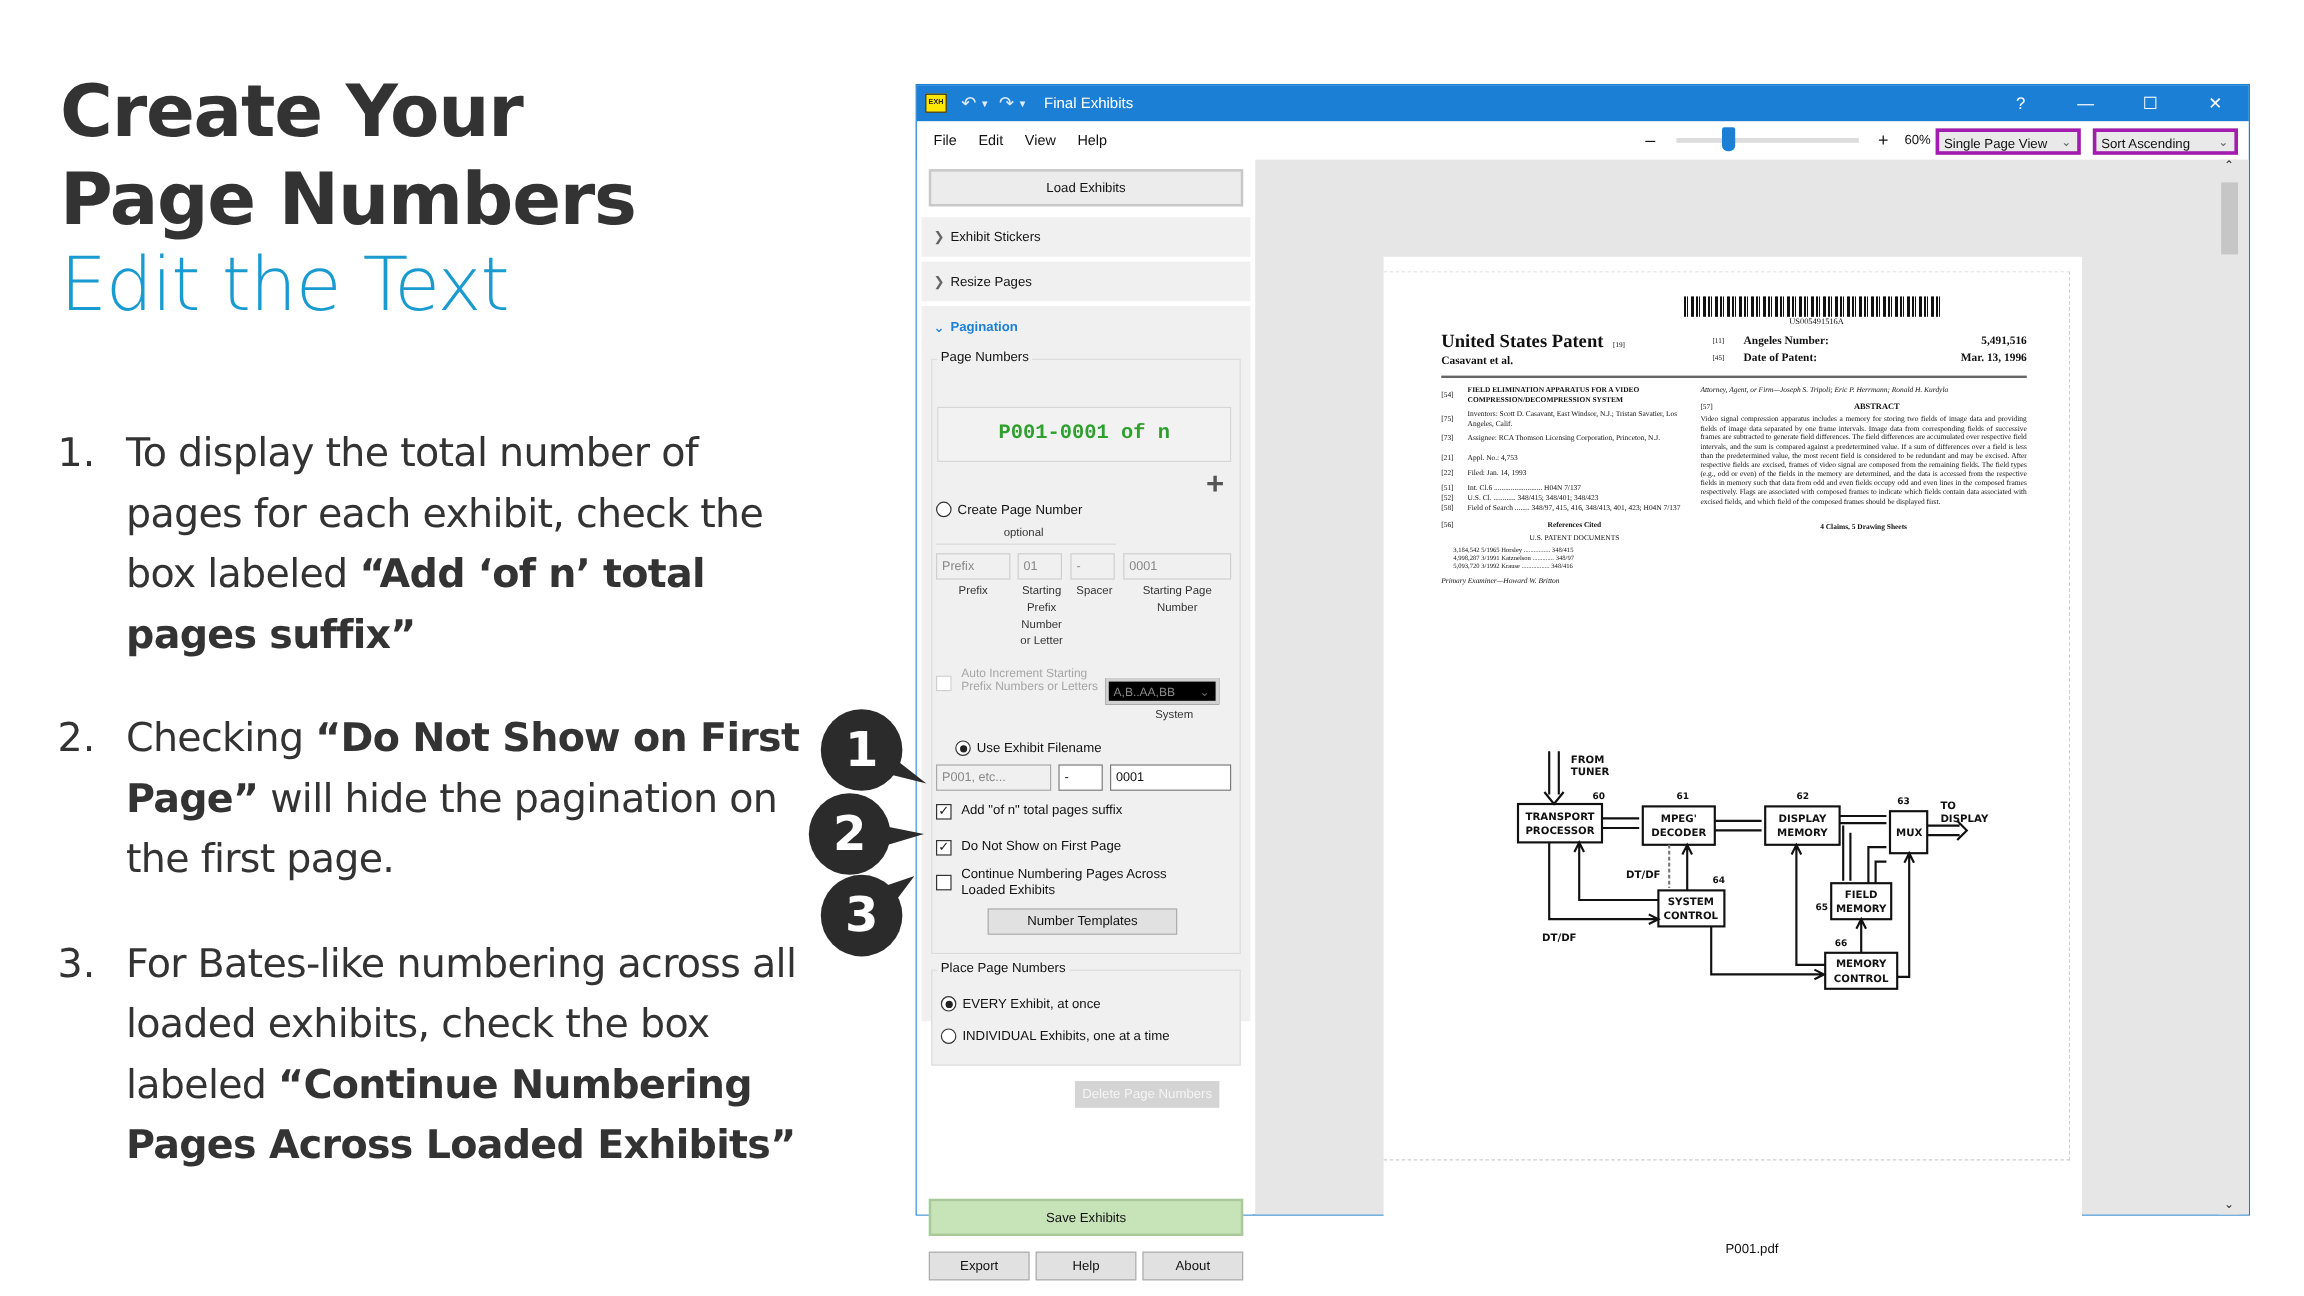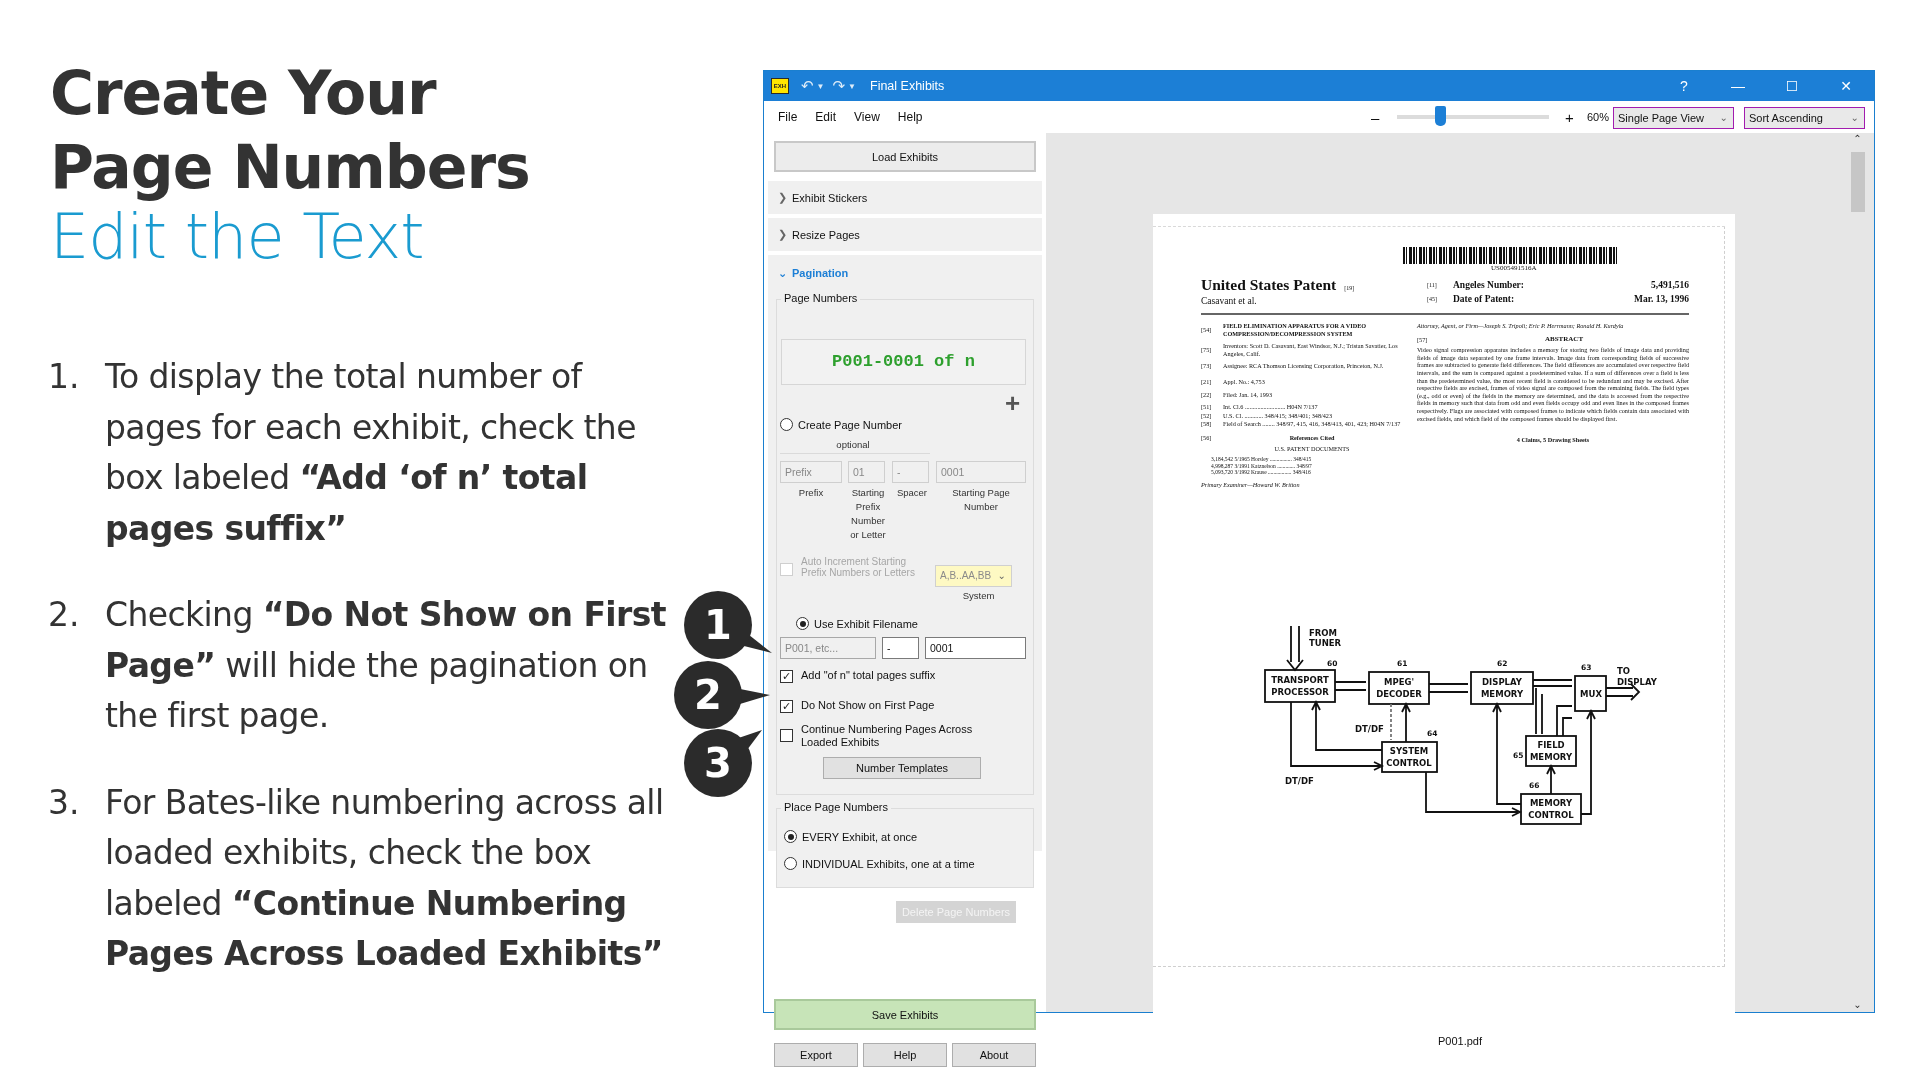--- a/index.html
+++ b/index.html
@@ -30,21 +30,21 @@
   .tb-btn { width: 48px; text-align: center; font-size: 14px; }
   .menubar { height: 32px; display: flex; align-items: center; font-size: 12px; position: relative; color: #111; }
   .menu-item { padding: 0 9px; }
   .menu-item:first-child { margin-left: 5px; }
   .zoom-area { position: absolute; left: 607px; top: 0; height: 32px; display: flex; align-items: center; font-size: 11px; }
   .zoom-minus { font-size: 15px; width: 16px; }
   .slider { position: relative; width: 152px; height: 4px; background: #dcdcdc; margin: 0 10px 0 10px; }
   .slider-thumb { position: absolute; left: 38px; top: -9px; width: 11px; height: 20px; background: #1c7fd6; border-radius: 2px 2px 5px 5px; }
   .zoom-plus { font-size: 15px; margin-left: 6px; width: 14px; }
   .zoom-val { margin-left: 8px; font-size: 11px; }
-  .select { position: absolute; top: 6px; height: 22px; border: 1px solid #a21caf; background: #e9e9e9; font-size: 11px; line-height: 20px; padding-left: 4px; color: #111; }
+  .select { position: absolute; top: 6px; height: 22px; border: 3px solid #a21caf; background: #e9e9e9; font-size: 11px; line-height: 20px; padding-left: 4px; color: #111; }
   .select .caret { position: absolute; right: 5px; top: 0; font-size: 10px; color: #666; }
 
   .body-area { position: absolute; left: 0; top: 62px; right: 0; bottom: 0; }
   .left-panel { position: absolute; left: 0; top: 0; width: 280px; bottom: 0; background: #ffffff; }
   .viewer { position: absolute; left: 282px; top: 0; right: 0; bottom: 0; background: #e6e6e6; }
 
   .btn { border: 1px solid #adadad; background: #e1e1e1; text-align: center; font-size: 11px; color: #111; }
   .load-btn { position: absolute; left: 10px; top: 8px; width: 262px; height: 31px; line-height: 29px; border: 2px solid #c8c8c8; background: #ececec; }
   .acc { position: absolute; left: 4px; width: 274px; background: #f0f0f0; font-size: 11px; padding-left: 10px; color: #111; display: flex; align-items: center; }
   .acc .chev { width: 14px; color: #666; font-size: 11px; }
@@ -73,21 +73,21 @@
 
   
   .page { position: absolute; left: 107px; top: 81px; width: 582px; height: 803px; background: #fff; }
   .page-inner { position: absolute; left: 0; top: 12px; width: 572px; height: 741px; border-right: 1px dashed #cfcfcf; border-bottom: 1px dashed #cfcfcf; border-top: 1px dashed #d9d9d9; }
   .doc { position: absolute; left: 48px; top: 36px; width: 488px; font-family: "Liberation Serif", "DejaVu Serif", serif; color: #111; }
   .barcode { position: absolute; left: 202px; top: -3px; width: 216px; height: 17px;
      background: repeating-linear-gradient(90deg, #111 0 2px, #fff 2px 3px, #111 3px 4px, #fff 4px 6px, #111 6px 9px, #fff 9px 10px); }
   .bc-num { position: absolute; left: 290px; top: 14px; font-size: 7px; }
   .doc-h1 { position: absolute; left: 0; top: 26px; font-size: 15.5px; font-weight: bold; }
   .doc-h1 small { font-size: 6px; font-weight: normal; margin-left: 8px; }
-  .doc-auth { position: absolute; left: 0; top: 46px; font-size: 9.5px; font-weight: normal; }
+  .doc-auth { position: absolute; left: 0; top: 46px; font-size: 9.5px; font-weight: bold; }
   .doc-pn { position: absolute; left: 226px; top: 30px; width: 262px; font-size: 9.5px; font-weight: bold; }
   .doc-pn .row { display: flex; margin-bottom: 4px; }
   .doc-pn .tag { font-size: 6px; font-weight: normal; width: 26px; padding-top: 2px; }
   .doc-pn .k { flex: 1; }
   .doc-rule { position: absolute; left: 0; top: 63px; width: 488px; height: 2px; background: #666; }
   .col { position: absolute; font-size: 6.2px; line-height: 7.6px; }
   .col .item { display: flex; margin-bottom: 5px; align-items: center; }
   .col .tag { width: 22px; flex: none; }
   .col b { font-weight: bold; }
   .abstract-title { text-align: center; font-weight: bold; font-size: 7px; }
@@ -199,21 +199,21 @@
         <div class="inp" style="left:168px;top:178px;width:90px">0001</div>
         <div class="small-lbl" style="left:12px;top:203px;width:62px">Prefix</div>
         <div class="small-lbl" style="left:80px;top:203px;width:40px">Starting Prefix Number or Letter</div>
         <div class="small-lbl" style="left:124px;top:203px;width:40px">Spacer</div>
         <div class="small-lbl" style="left:168px;top:203px;width:90px;padding:0 14px">Starting Page Number</div>
 
         <div class="chk-row disabled-text" style="left:12px;top:273px;width:140px;font-size:10px;line-height:11px">
           <span class="chk disabled" style="margin-top:6px"></span>
           <span>Auto Increment Starting Prefix Numbers or Letters</span>
         </div>
-        <div class="select" style="left:167px;top:282px;width:77px;background:#fef9c3;border-color:#d0d0d0;color:#8a8a8a;font-size:10px">
+        <div class="select" style="left:153px;top:282px;width:95px;background:#000000;border-color:#d0d0d0;color:#8a8a8a;font-size:10px">
           <span>A,B..AA,BB</span>
           <span class="caret">⌄</span>
         </div>
         <div class="small-lbl" style="left:163px;top:306px;width:95px">System</div>
 
         <div class="radio-row" style="left:28px;top:334px">
           <span class="radio on"></span>
           <span>Use Exhibit Filename</span>
         </div>
         <div class="inp grey-active" style="left:12px;top:354px;width:96px">P001, etc...</div>

